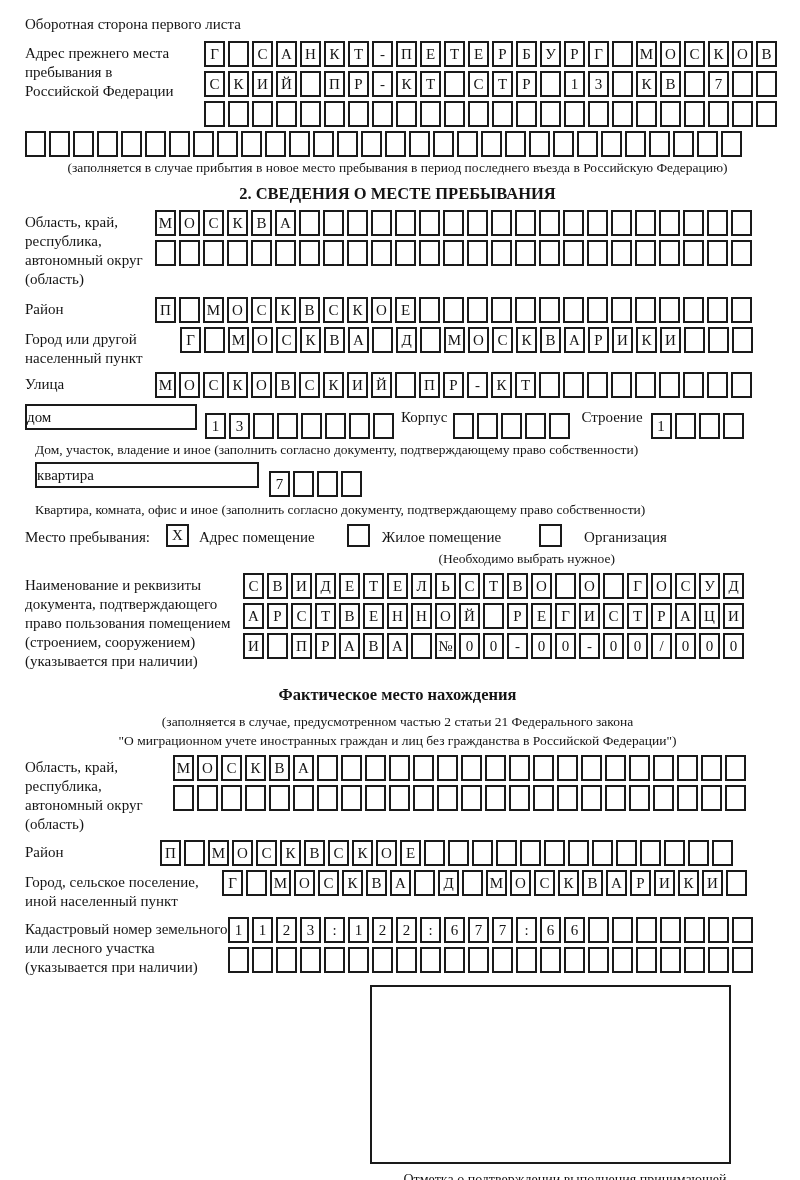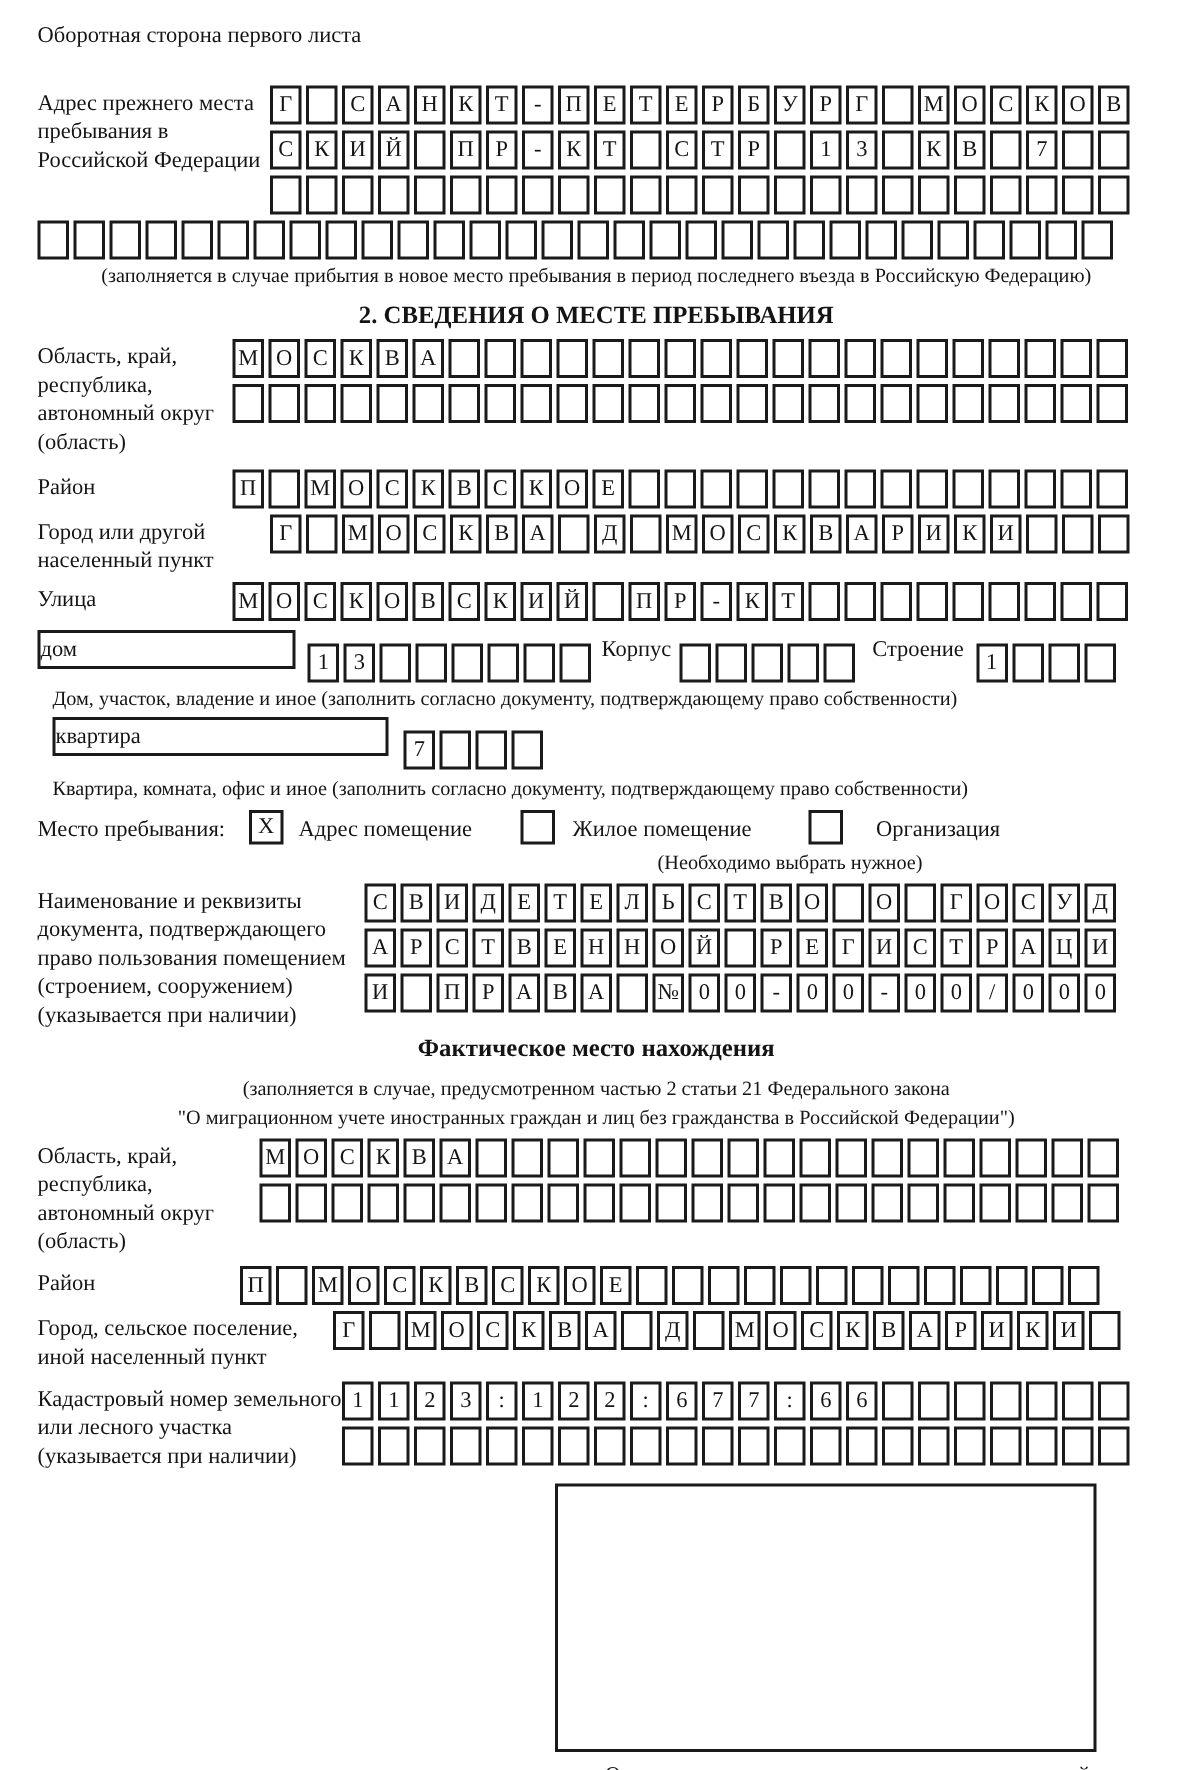--- a/index.html
+++ b/index.html
@@ -28,21 +28,21 @@
   }
   .inline-lbl{font-size:15px;line-height:26px;display:inline-block;vertical-align:top;}
   .chk{
     display:inline-block;width:23px;height:23px;box-sizing:border-box;
     border:2px solid #1a1a1a;text-align:center;font-size:15px;line-height:19px;
     vertical-align:middle;
   }
   .stamp-box{border:2px solid #1a1a1a;width:357px;height:175px;margin-left:345px;}
   .stamp-cap{width:420px;margin-left:330px;text-align:center;font-size:14px;line-height:19px;margin-top:6px;}
   .mt2{margin-top:2px;}.mt4{margin-top:4px;}.mt6{margin-top:6px;}
-  .mt8{margin-top:8px;}.mt10{margin-top:2px;}.mt12{margin-top:24px;}
+  .mt8{margin-top:8px;}.mt10{margin-top:14px;}.mt12{margin-top:8px;gap:24px;}
 </style>
 </head>
 <body>
 
 <div class="page">
 
   <div class="hdr-note">Оборотная сторона первого листа</div>
 
   <div class="field mt12">
     <div class="flabel" style="width:155px">Адрес прежнего места пребывания в Российской Федерации</div>

